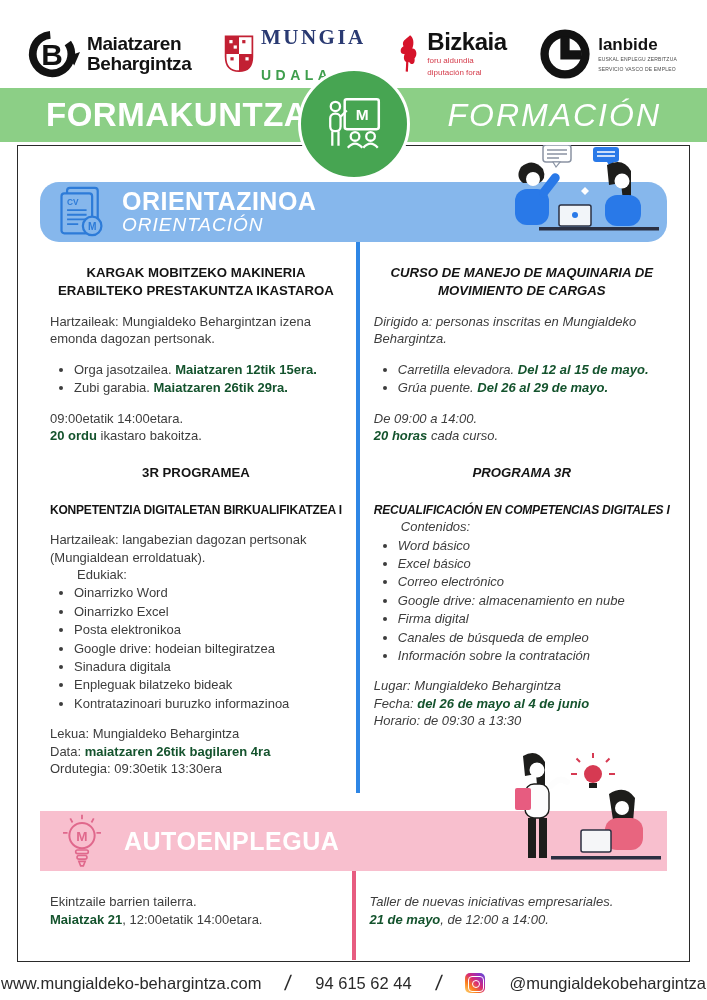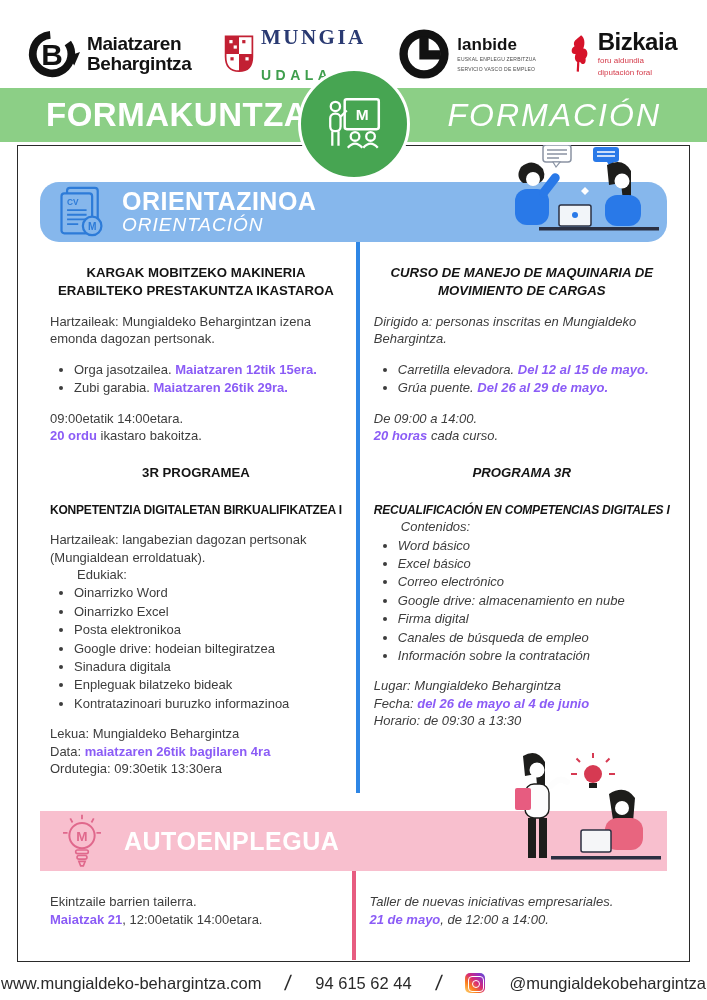--- a/index.html
+++ b/index.html
@@ -54,21 +54,21 @@
   .col-left { padding:14px 14px 16px 18px; }
   .col-right { padding:14px 18px 16px 14px; font-style:italic; }
   .course-title { font-weight:700; color:#141414; text-align:center; font-size:13.2px; margin-top:8px; line-height:1.36; }
   .program-title { font-weight:700; color:#141414; text-align:center; font-size:13.2px; margin-top:20px; }
   .program-subtitle { font-weight:700; color:#141414; font-size:12px; letter-spacing:-0.2px; margin-top:20px; white-space:nowrap; }
   .para { margin-top:13px; }
   .para-tight { margin-top:0;margin-left:27px; }
   ul.bullets { margin-top:13px; padding-left:24px; }
   ul.contents { padding-left:24px; }
   ul li { margin-top:1px; }
-  strong { font-weight:700; color:#8b5cf6; }
+  strong { font-weight:700; color:#14532d; }
 
   
   .col-b-left { padding:22px 14px 32px 18px; }
   .col-b-right { padding:22px 18px 32px 14px; font-style:italic; }
 
   
   .footer { display:flex; align-items:center; justify-content:center; gap:24px;
     margin-top:9px; font-size:16.5px; color:#2a2a2a; }
   .slash { font-size:21px; font-weight:300; color:#2a2a2a; transform:skewX(-8deg); }
   .ig-icon { width:20px; height:20px; border-radius:5px; position:relative; flex:0 0 auto;
@@ -115,40 +115,40 @@
           <rect x="6" y="21" width="3" height="3" fill="#C22033"></rect>
         </g>
       </svg>
       <div class="mungia-text">
         <span class="mungia-name">MUNGIA</span>
         <span class="mungia-sub">UDALA</span>
       </div>
     </div>
 
     <div class="logo">
+      <svg width="22" height="40" viewBox="0 0 20 36">
+        <path d="M11 1 C7 5 3 6 5 11 C1 13 2 19 6 18 C4 23 7 27 10 25 C12 29 16 27 15 22 C18 19 17 13 13 13 C15 8 14 3 11 1 Z" fill="#D6132A"></path>
+        <path d="M9 14 L8 34" stroke="#D6132A" stroke-width="2" fill="none"></path>
+      </svg>
+      <div class="bizkaia-text">
+        <span class="bizkaia-name">Bizkaia</span>
+        <span class="bizkaia-sub">foru aldundia</span>
+        <span class="bizkaia-sub">diputación foral</span>
+      </div>
+    </div>
+
+    <div class="logo">
       <svg width="52" height="52" viewBox="0 0 56 56">
         <circle cx="28" cy="28" r="22" fill="none" stroke="#121212" stroke-width="9"></circle>
         <path d="M23 9 h10 v15 h13 v10 h-23 z" fill="#121212"></path>
       </svg>
       <div class="lanbide-text">
         <span class="lanbide-name">lanbide</span>
         <span class="lanbide-sub">EUSKAL ENPLEGU ZERBITZUA</span>
         <span class="lanbide-sub">SERVICIO VASCO DE EMPLEO</span>
-      </div>
-    </div>
-
-    <div class="logo">
-      <svg width="22" height="40" viewBox="0 0 20 36">
-        <path d="M11 1 C7 5 3 6 5 11 C1 13 2 19 6 18 C4 23 7 27 10 25 C12 29 16 27 15 22 C18 19 17 13 13 13 C15 8 14 3 11 1 Z" fill="#D6132A"></path>
-        <path d="M9 14 L8 34" stroke="#D6132A" stroke-width="2" fill="none"></path>
-      </svg>
-      <div class="bizkaia-text">
-        <span class="bizkaia-name">Bizkaia</span>
-        <span class="bizkaia-sub">foru aldundia</span>
-        <span class="bizkaia-sub">diputación foral</span>
       </div>
     </div>
   </header>
 
   <div class="main-banner">
     <span class="mb-eu">FORMAKUNTZA</span>
     <div class="banner-circle">
       <svg width="62" height="62" viewBox="0 0 60 60">
         <rect x="21" y="6" width="33" height="29" rx="2" fill="none" stroke="#fff" stroke-width="2.4"></rect>
         <text x="38" y="26" text-anchor="middle" font-size="15" font-weight="bold" font-family="Liberation Sans, sans-serif" fill="#fff">M</text>

